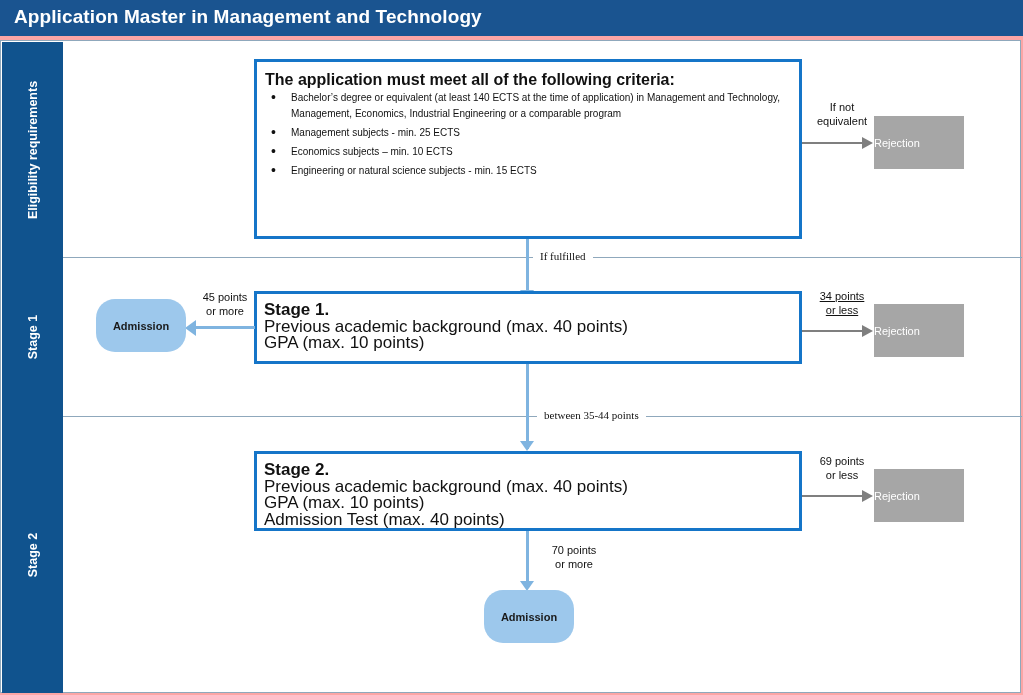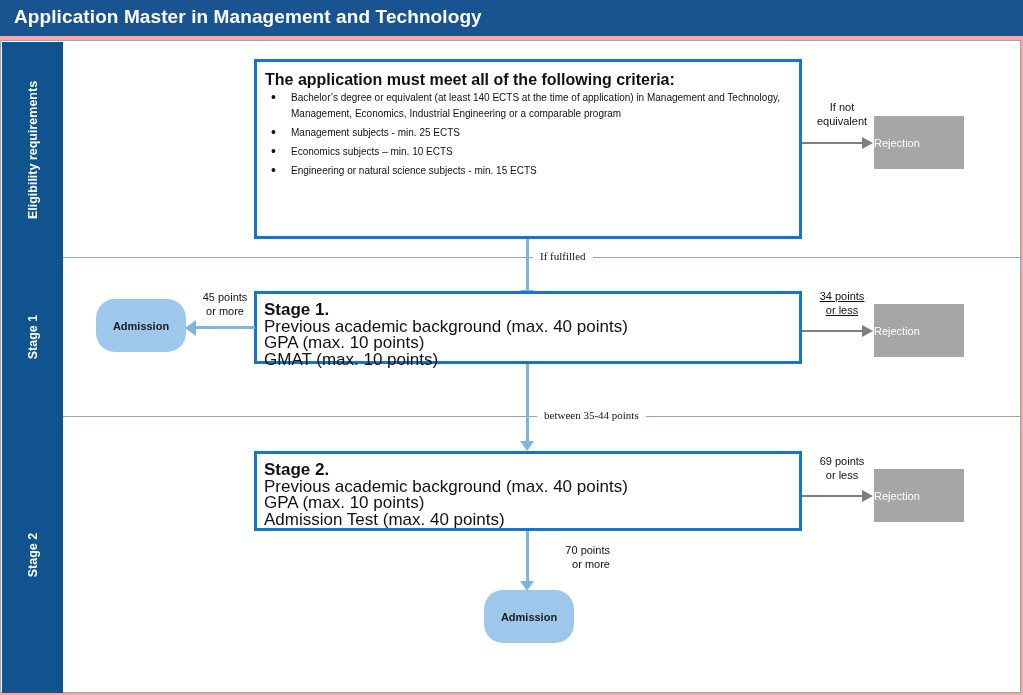--- a/index.html
+++ b/index.html
@@ -169,21 +169,21 @@
   }
 
   .conn-label {
     position: absolute;
     font-size: 11px;
     color: #111111;
     line-height: 14px;
     text-align: center;
     white-space: nowrap;
   }
-  .conn-label.left-al { text-align: right; }
+  .conn-label.left-al { text-align: center; }
 
   
   .divider-label {
     position: absolute;
     font-size: 11px;
     color: #111111;
     background: #ffffff;
     padding: 0 7px;
     white-space: nowrap;
     font-family: Liberation Serif, serif;
@@ -237,21 +237,20 @@
 
     <div class="vline-blue" style="left:525px; top:198px; width:3px; height:58px;"></div>
     <div class="arrow-down-blue" style="left:519px; top:249px;"></div>
     <div class="divider-label" style="left:532px; top:209px;">If  fulfilled</div>
 
     <div class="box-blue" style="left:253px; top:250px; width:548px; height:73px;">
       <div class="stage-inner">
         <div class="hdr-txt">Stage 1.</div>
         <div>Previous academic background (max. 40 points)</div>
         <div>GPA (max. 10 points)</div>
-        <div>GMAT (max. 10 points)</div>
       </div>
     </div>
 
     <div class="hline-blue" style="left:194px; top:285px; width:60px;"></div>
     <div class="arrow-left-blue" style="left:184px; top:279px;"></div>
     <div class="conn-label" style="left:190px; top:249px; width:68px;">
       <span>45 points</span><br>
       <span>or more</span>
     </div>
     <div class="box-admit" style="left:95px; top:258px; width:90px; height:53px;">

